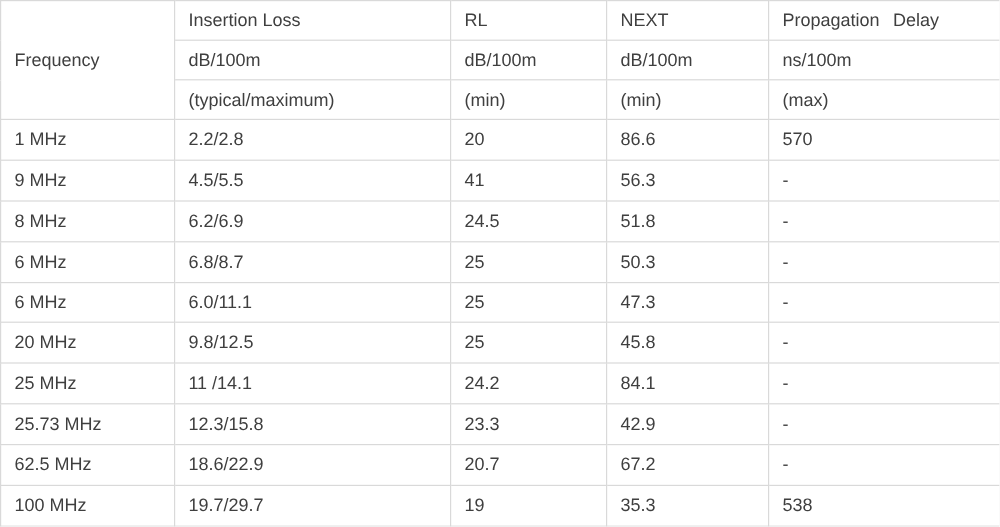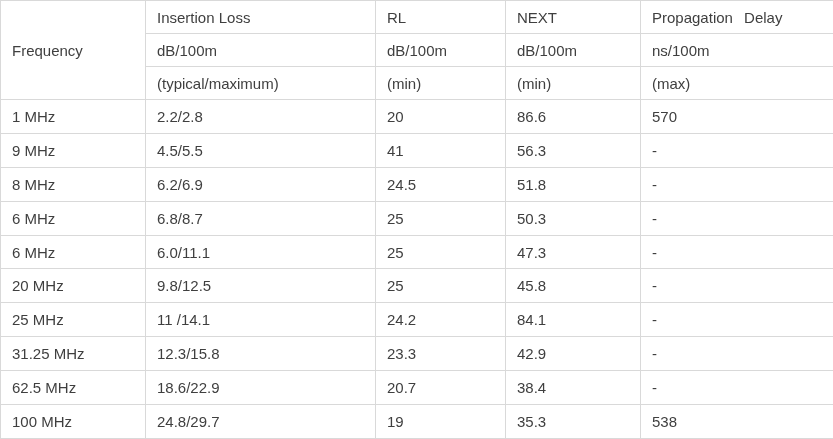--- a/index.html
+++ b/index.html
@@ -116,35 +116,35 @@
           <td>-</td>
         </tr>
         <tr>
           <td>25 MHz</td>
           <td>11 /14.1</td>
           <td>24.2</td>
           <td>84.1</td>
           <td>-</td>
         </tr>
         <tr>
-          <td>31.25 MHz</td>
+          <td>25.73 MHz</td>
           <td>12.3/15.8</td>
           <td>23.3</td>
           <td>42.9</td>
           <td>-</td>
         </tr>
         <tr>
           <td>62.5 MHz</td>
           <td>18.6/22.9</td>
           <td>20.7</td>
-          <td>38.4</td>
+          <td>67.2</td>
           <td>-</td>
         </tr>
         <tr>
           <td>100 MHz</td>
-          <td>24.8/29.7</td>
+          <td>19.7/29.7</td>
           <td>19</td>
           <td>35.3</td>
           <td>538</td>
         </tr>
       </tbody>
   </table>
 </div>
 
 </body></html>

